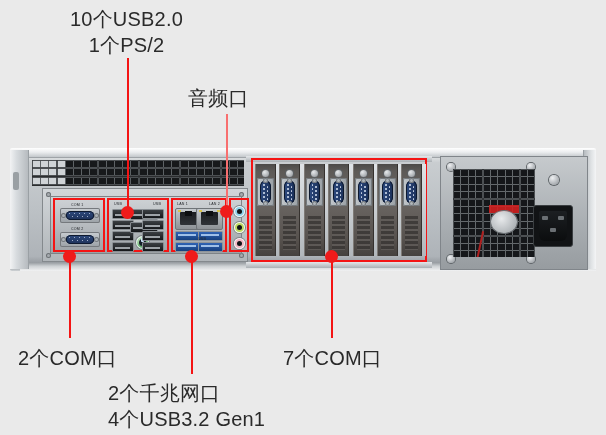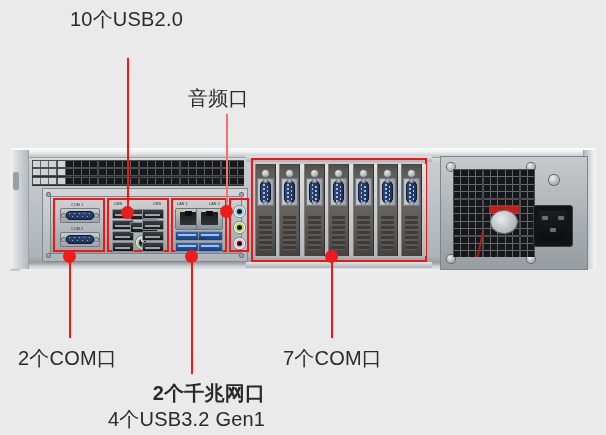--- a/index.html
+++ b/index.html
@@ -702,35 +702,36 @@
           <div class="iec-pin" style="right:3px;top:5px;"></div>
           <div class="iec-pin" style="left:11px;top:17px;"></div>
         </div>
       </div>
     </div>
   </div>
 
   <div id="anno-layer">
       <div class="anno" style="left: 70px; top: 6px;">
         <div>10个USB2.0</div>
+        <div style="text-align: center;">1个PS/2</div>
       </div>
       <div class="leader" style="left: 127px; top: 58px; height: 150px; background: rgb(244, 20, 20);"></div>
       <div class="dot" style="left: 121px; top: 206px;"></div>
       <div class="anno" style="left: 188px; top: 85px;">
         <div>音频口</div>
       </div>
       <div class="leader soft" style="left: 226px; top: 114px; height: 92px; background: rgb(248, 111, 111);"></div>
       <div class="dot" style="left: 220px; top: 205px;"></div>
       <div class="anno" style="left: 18px; top: 345px;">
         <div>2个COM口</div>
       </div>
       <div class="leader" style="left: 69px; top: 262px; height: 76px; background: rgb(244, 20, 20);"></div>
       <div class="dot" style="left: 63px; top: 250px;"></div>
       <div class="anno" style="left: 108px; top: 380px;">
-        <div style="text-align: right; font-weight: bold;">2个千兆网口</div>
+        <div style="text-align: left;">2个千兆网口</div>
         <div style="text-align: center;">4个USB3.2 Gen1</div>
       </div>
       <div class="leader" style="left: 191px; top: 262px; height: 112px; background: rgb(244, 20, 20);"></div>
       <div class="dot" style="left: 185px; top: 250px;"></div>
       <div class="anno" style="left: 283px; top: 345px;">
         <div>7个COM口</div>
       </div>
       <div class="leader" style="left: 331px; top: 262px; height: 76px; background: rgb(244, 20, 20);"></div>
       <div class="dot" style="left: 325px; top: 250px;"></div>
     </div>

